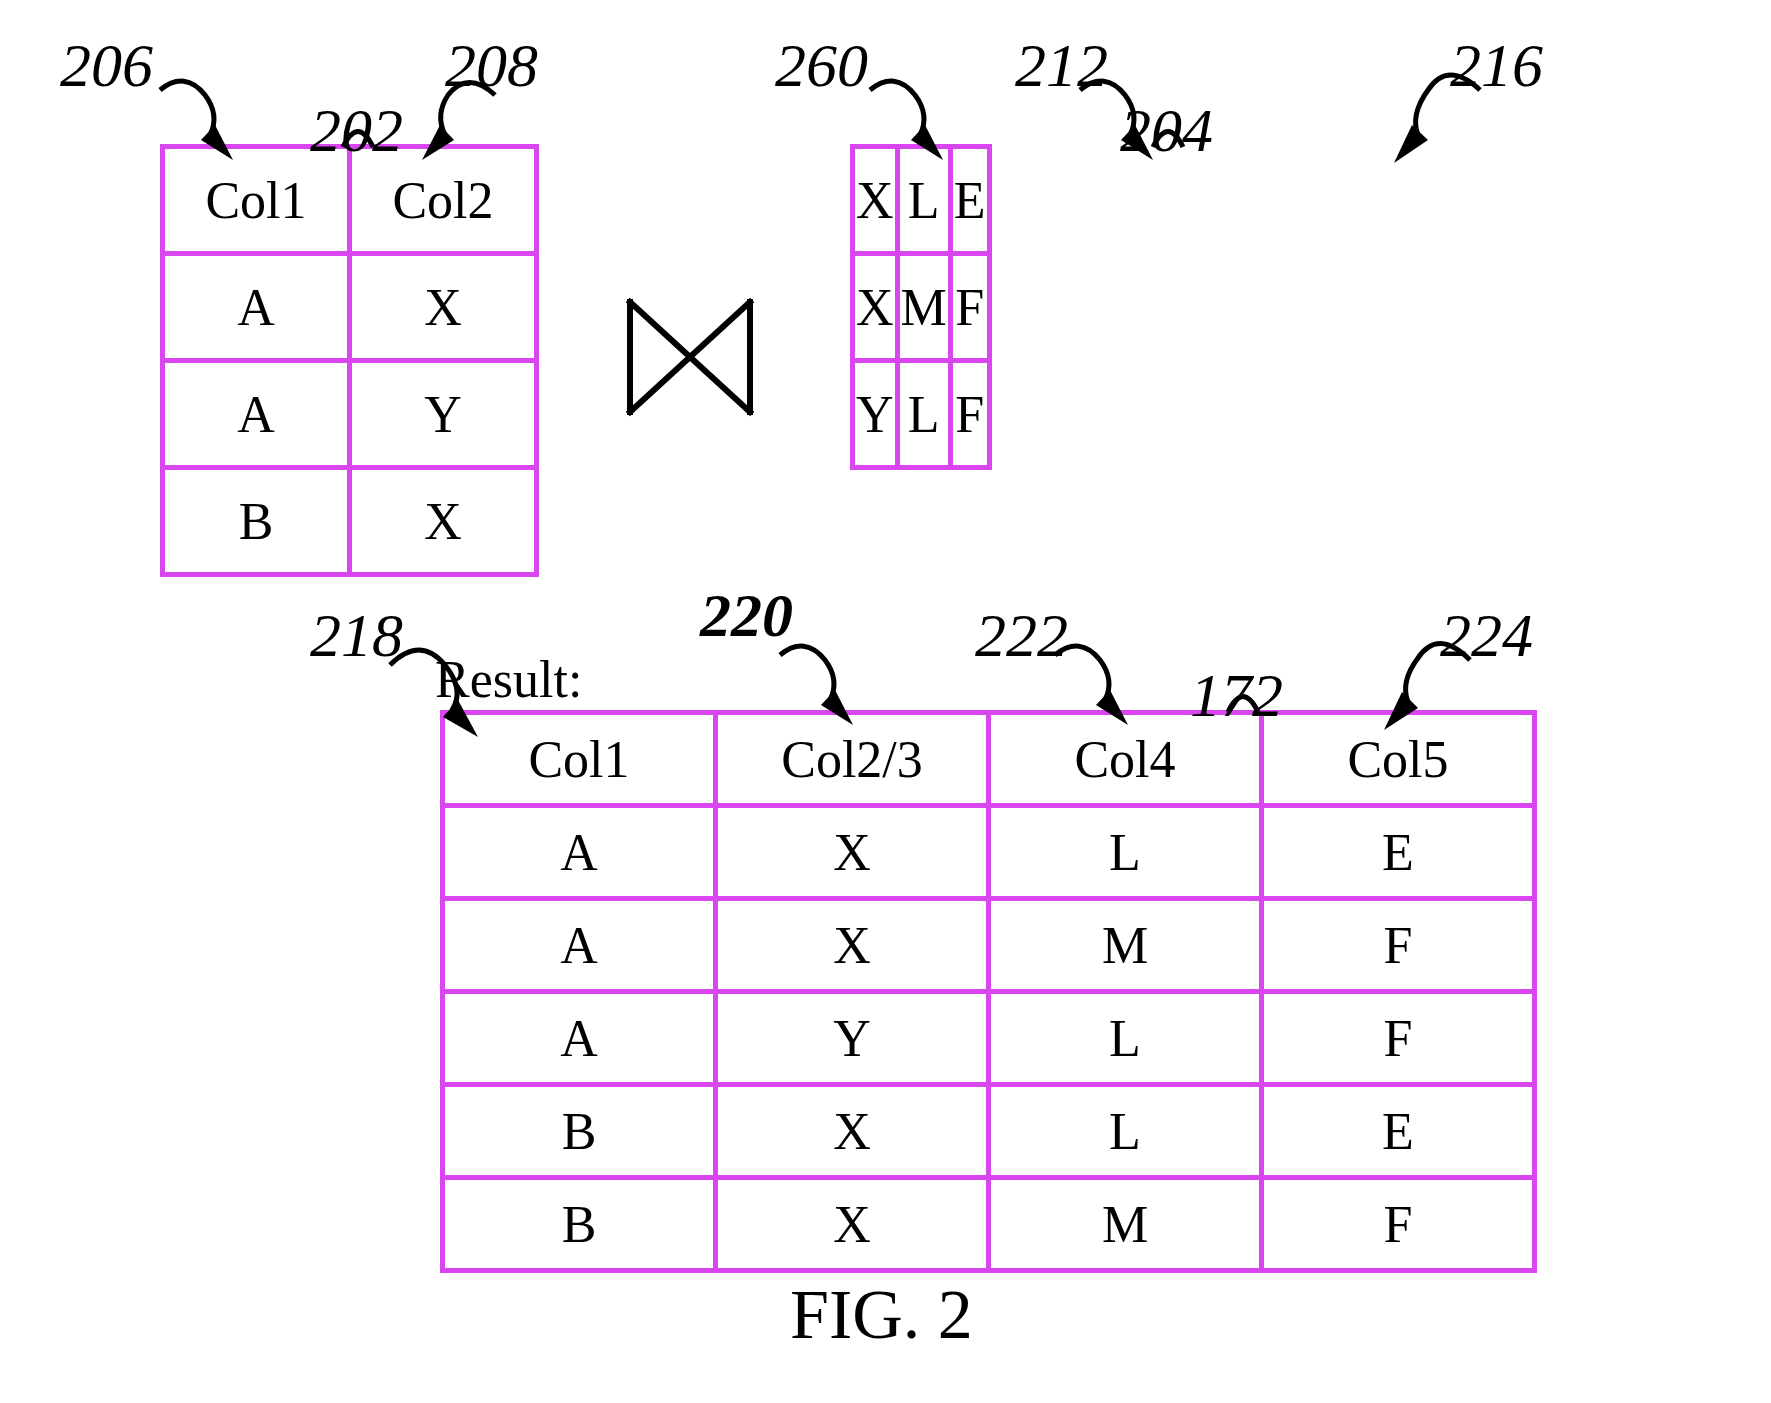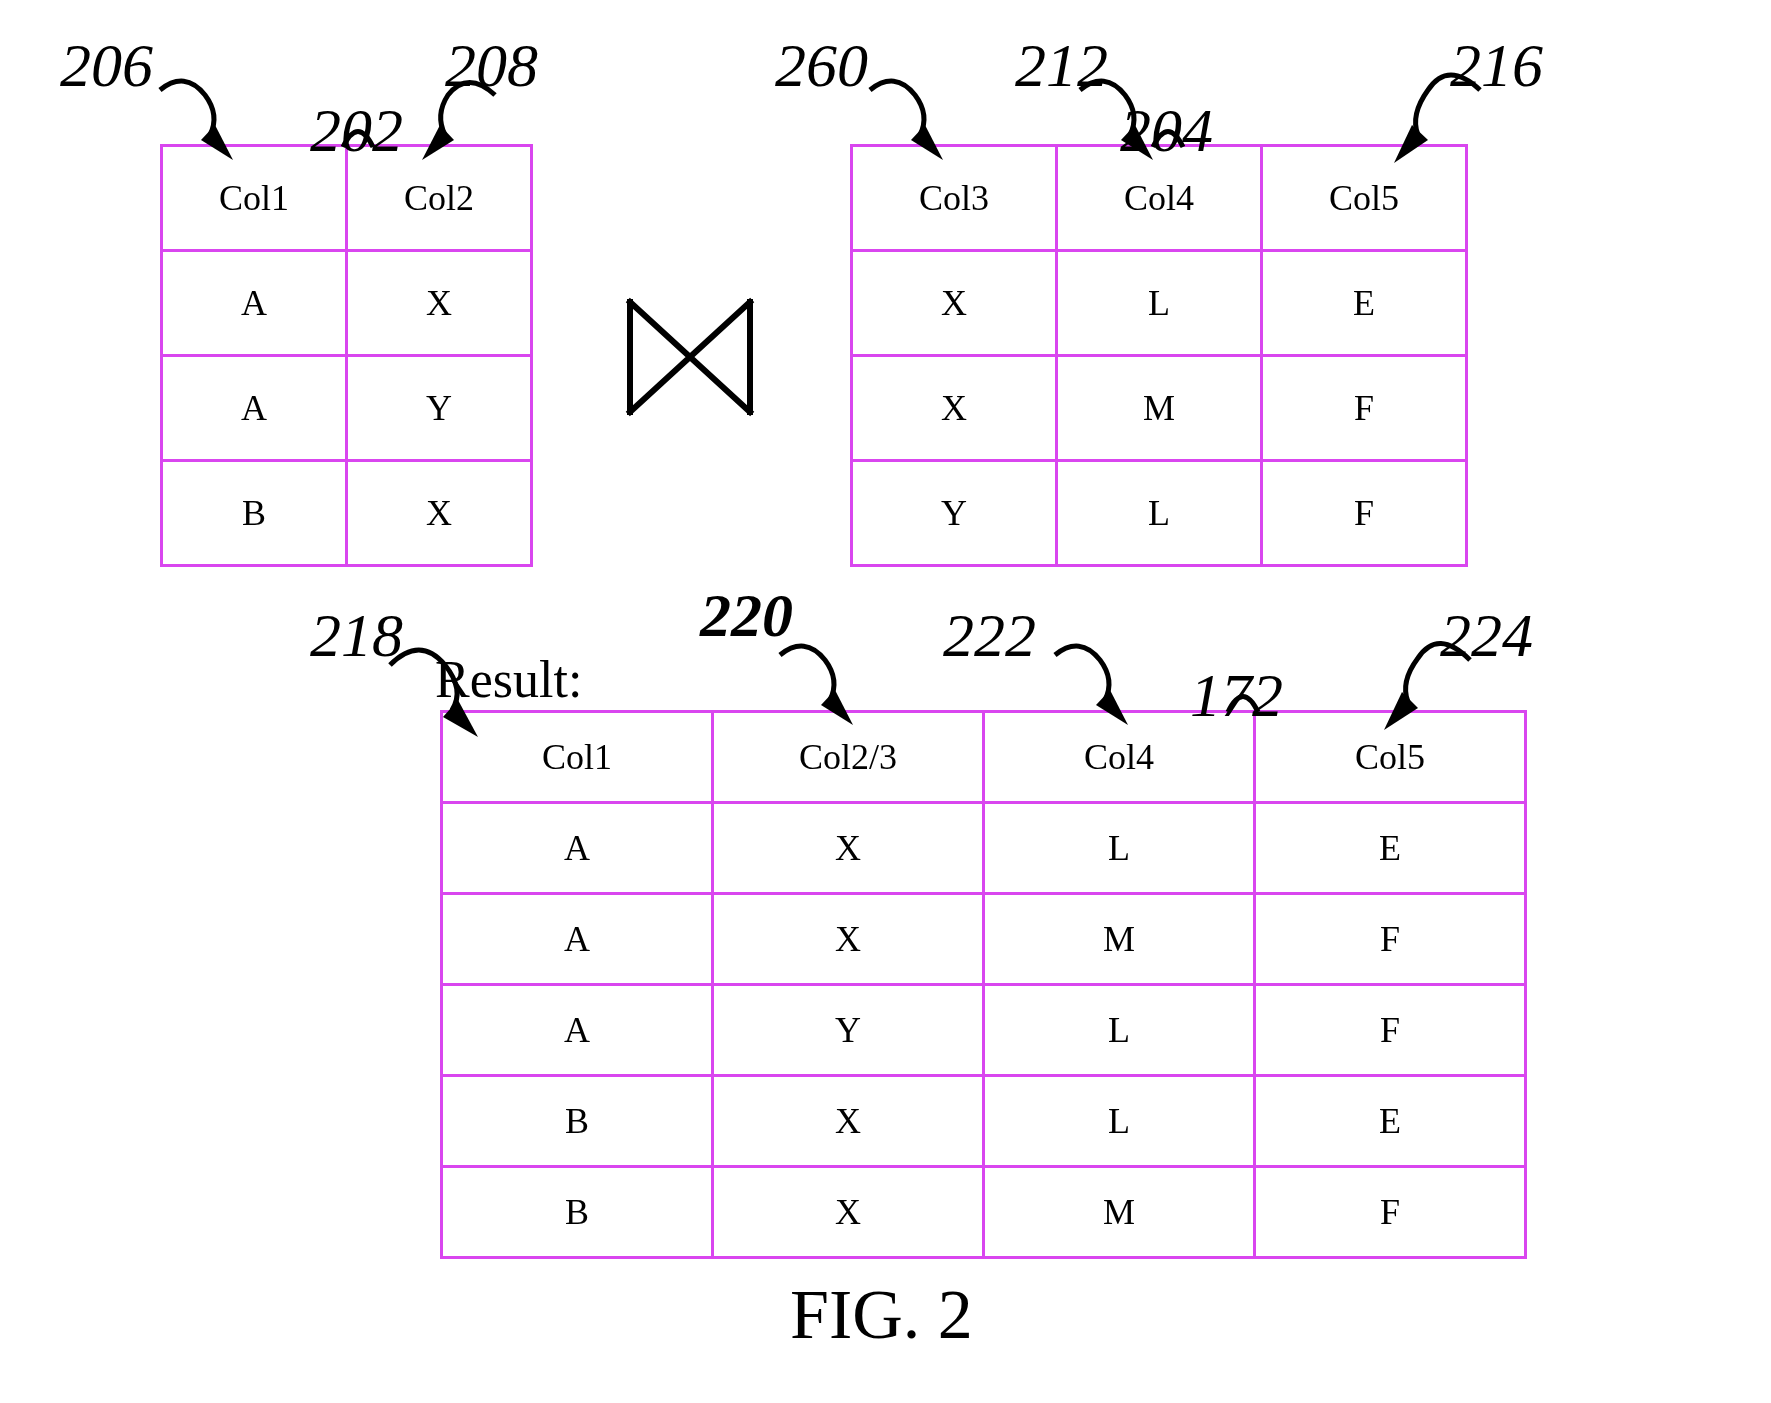--- a/index.html
+++ b/index.html
@@ -14,24 +14,24 @@
   .stage {
     position: relative;
     width: 1771px;
     height: 1403px;
   }
   .tbl {
     position: absolute;
     border-collapse: collapse;
   }
   .tbl td, .tbl th {
-    border: 3px solid #d946ef;
+    border: 5px solid #d946ef;
     text-align: center;
     vertical-align: middle;
-    font-size: 36px;
+    font-size: 52px;
     font-weight: 400;
   }
   .callout {
     position: absolute;
     font-size: 62px;
     font-style: italic;
     font-family: Georgia, "Times New Roman", serif;
   }
   .result-label {
     position: absolute;
@@ -89,25 +89,20 @@
   <svg class="arrow" style="left:340px; top:120px;" width="40" height="40">
     <path d="M 3 27 Q 18 -4 33 27" stroke="#000" stroke-width="5" fill="none"></path>
   </svg>
 
   <svg class="arrow" style="left:620px; top:292px;" width="140" height="130">
     <path d="M 10 10 L 130 120 M 10 120 L 130 10 M 10 10 L 10 120 M 130 10 L 130 120" stroke="#000" stroke-width="6" fill="none" stroke-linecap="square"></path>
   </svg>
 
   <table class="tbl" style="left:850px; top:144px;">
     <tbody>
-        <tr>
-      <th style="width:200px; height:100px;">Col3</th>
-      <th style="width:200px; height:100px;">Col4</th>
-      <th style="width:200px; height:100px;">Col5</th>
-    </tr>
     <tr>
       <td style="height:100px;">X</td>
       <td>L</td>
       <td>E</td>
     </tr>
     <tr>
       <td style="height:100px;">X</td>
       <td>M</td>
       <td>F</td>
     </tr>
@@ -178,21 +173,21 @@
       <td style="height:86px;">B</td>
       <td>X</td>
       <td>M</td>
       <td>F</td>
     </tr>
   </tbody>
     </table>
 
   <div class="callout" style="left:310px; top:600px;text-align:center;">218</div>
   <div class="callout" style="left:700px; top:580px;font-weight:bold;">220</div>
-  <div class="callout" style="left:943px; top:600px;">222</div>
+  <div class="callout" style="left:975px; top:600px;">222</div>
   <div class="callout" style="left:1440px; top:600px;">224</div>
   <div class="callout" style="left:1190px; top:660px;">172</div>
 
   <svg class="arrow" style="left:380px; top:625px;" width="140" height="120">
     <path d="M 10 40 Q 40 10 65 40 Q 85 65 72 85" stroke="#000" stroke-width="5" fill="none"></path>
     <polygon points="98,112 63,92 78,75" fill="#000"></polygon>
   </svg>
   <svg class="arrow" style="left:770px; top:625px;" width="120" height="110">
     <path d="M 10 30 Q 35 10 55 35 Q 70 55 60 75" stroke="#000" stroke-width="5" fill="none"></path>
     <polygon points="83,100 51,80 65,65" fill="#000"></polygon>

